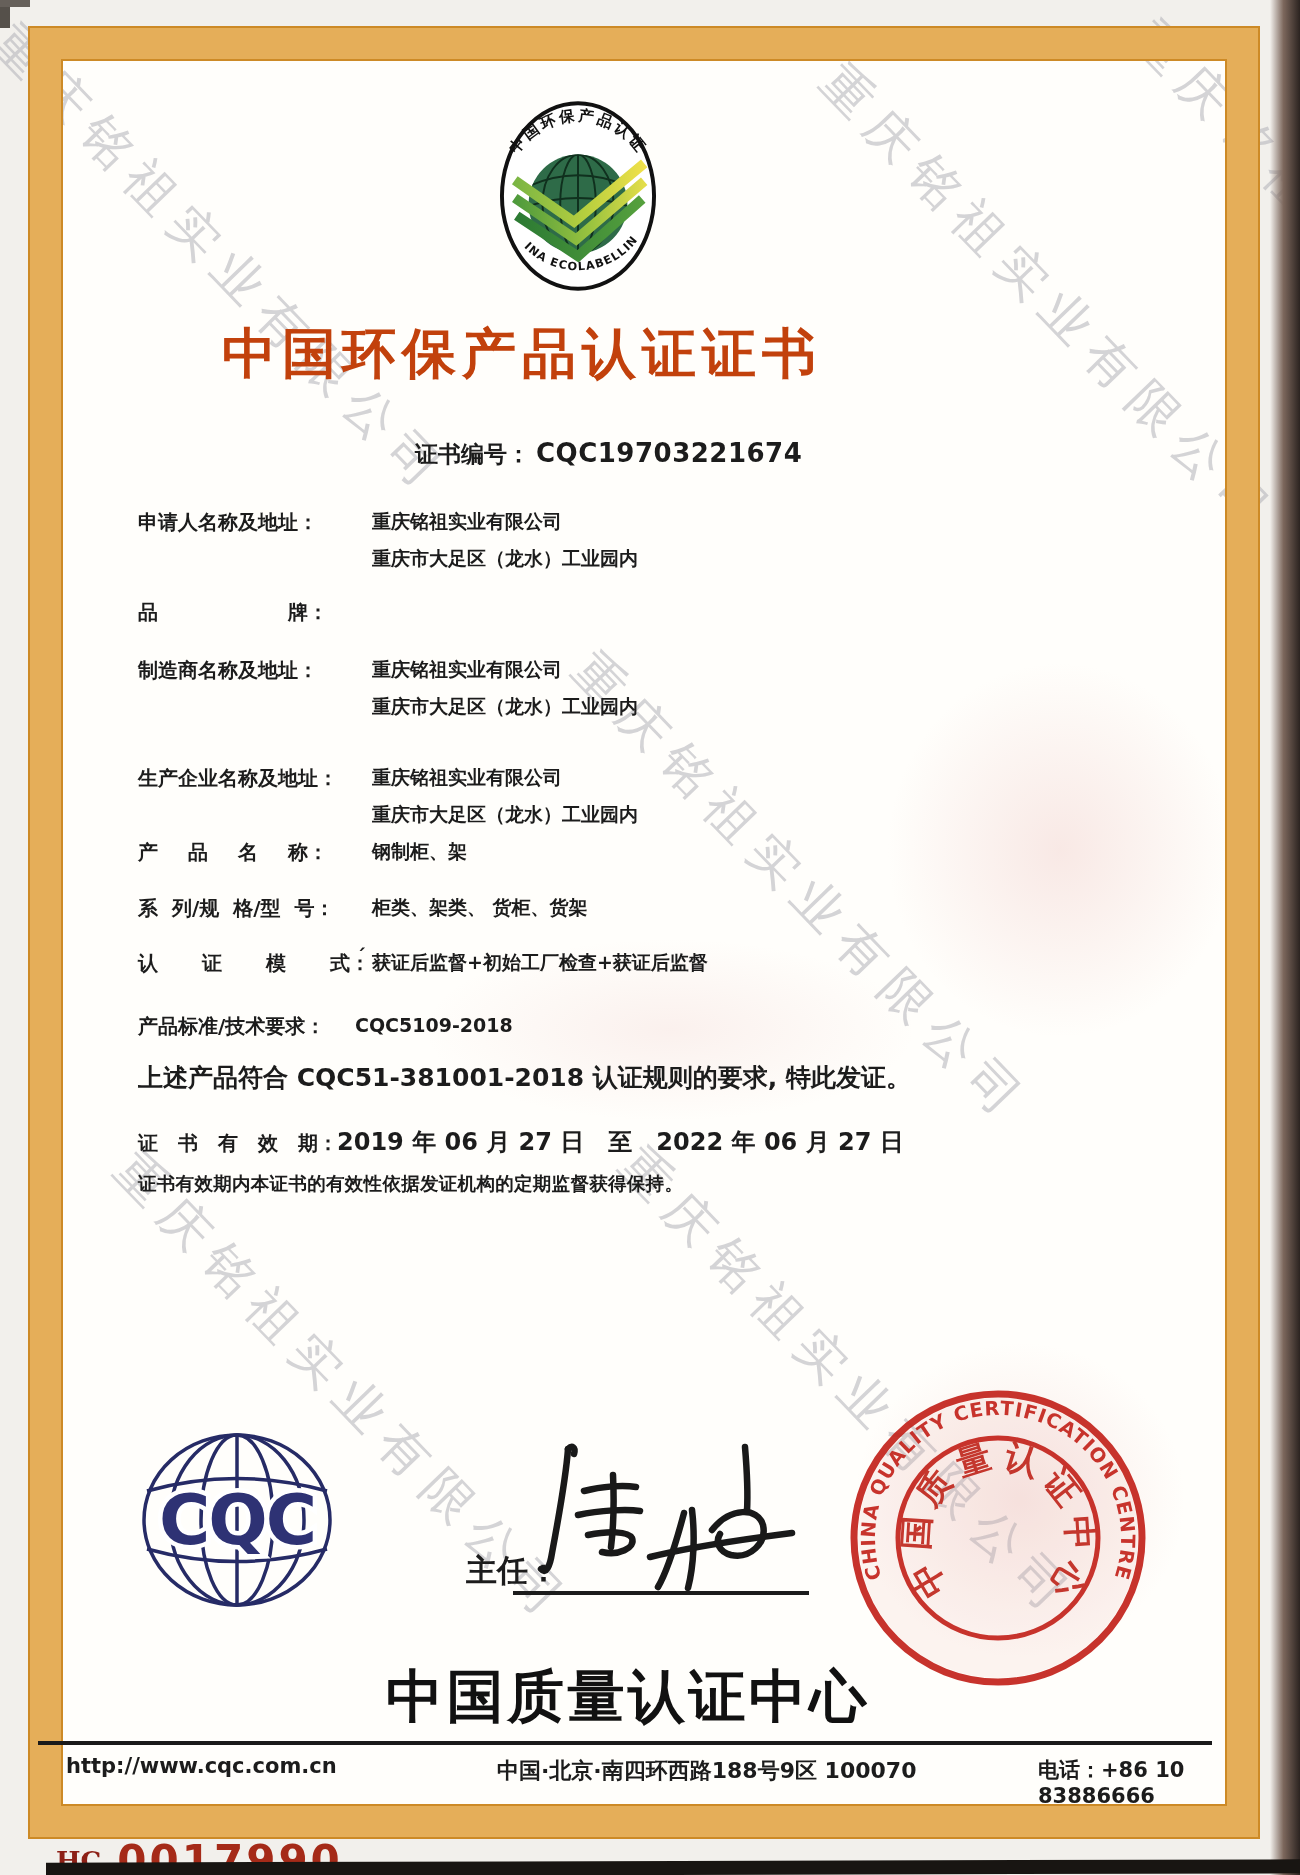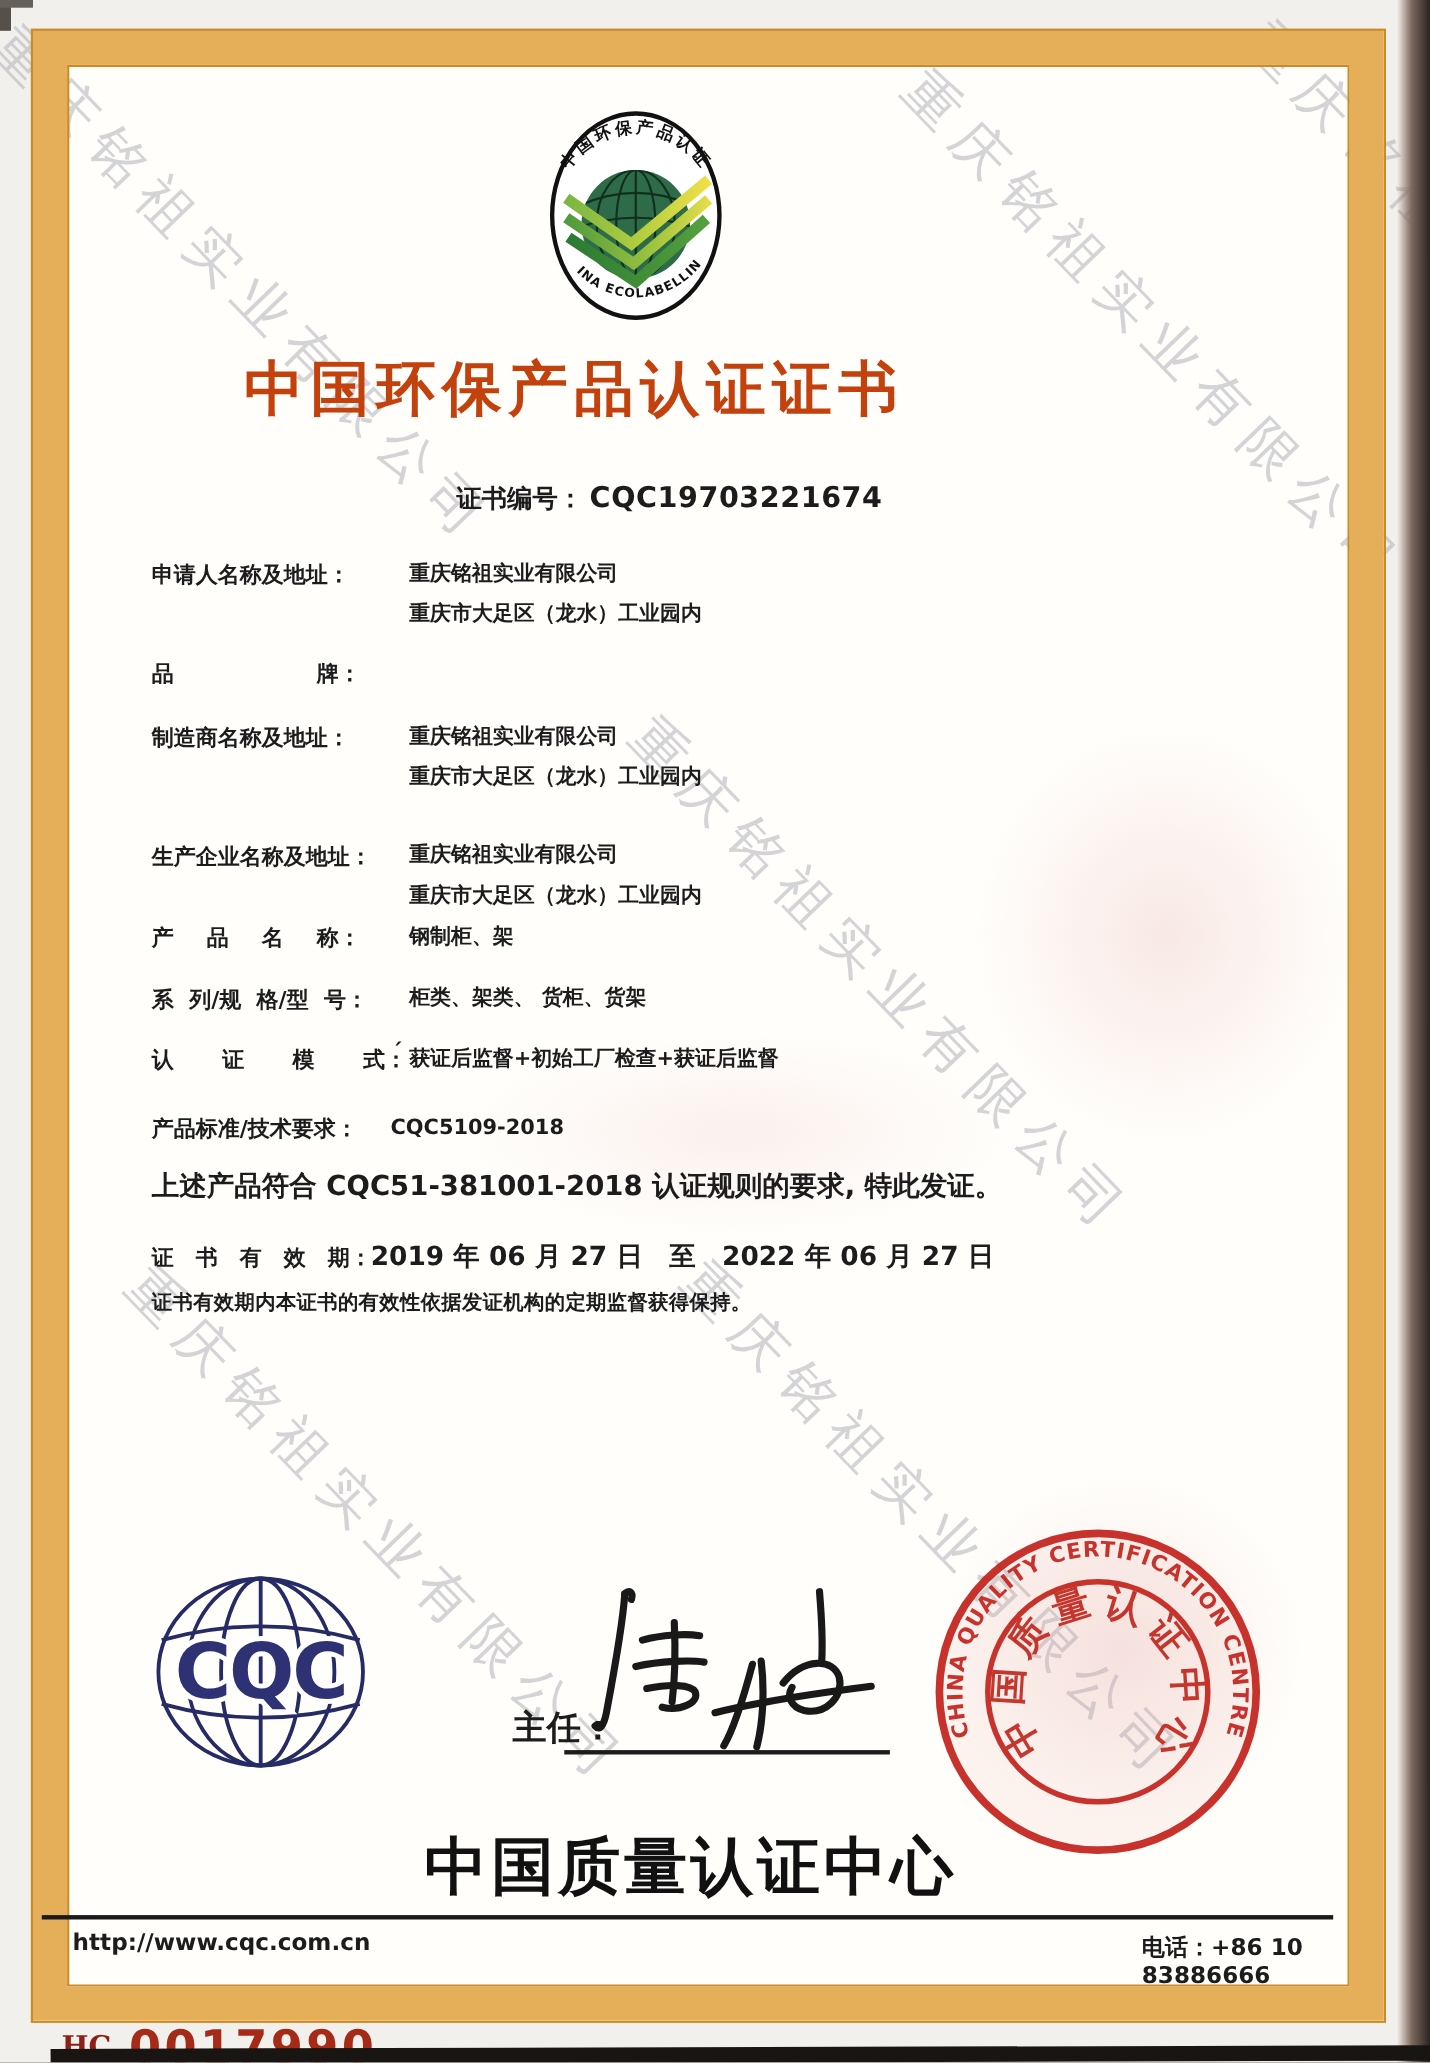--- a/index.html
+++ b/index.html
@@ -235,20 +235,21 @@
           <text transform="rotate(-17.285714285714292)" x="0" y="-70" text-anchor="middle">量</text>
           <text transform="rotate(17.285714285714278)" x="0" y="-70" text-anchor="middle">认</text>
           <text transform="rotate(51.85714285714283)" x="0" y="-70" text-anchor="middle">证</text>
           <text transform="rotate(86.42857142857142)" x="0" y="-70" text-anchor="middle">中</text>
           <text transform="rotate(121)" x="0" y="-70" text-anchor="middle">心</text>
         </g>
     </svg>
 
     <div class="footer-rule"></div>
     <div class="f-web">http://www.cqc.com.cn</div>
+    <div class="f-addr">中国·北京·南四环西路188号9区  100070</div>
     <div class="f-phone">电话：+86 10 83886666</div>
   </div>
 
   <div class="serial">
     <span class="pre">HC</span>
     <span class="num">0017990</span>
   </div>
 
   <div class="edge-right"></div>
   <div class="edge-bottom"></div>

